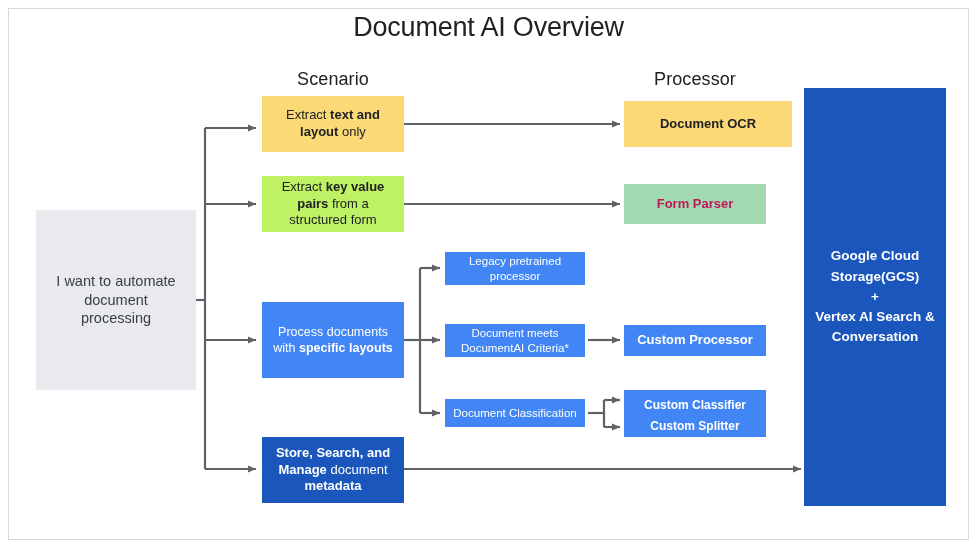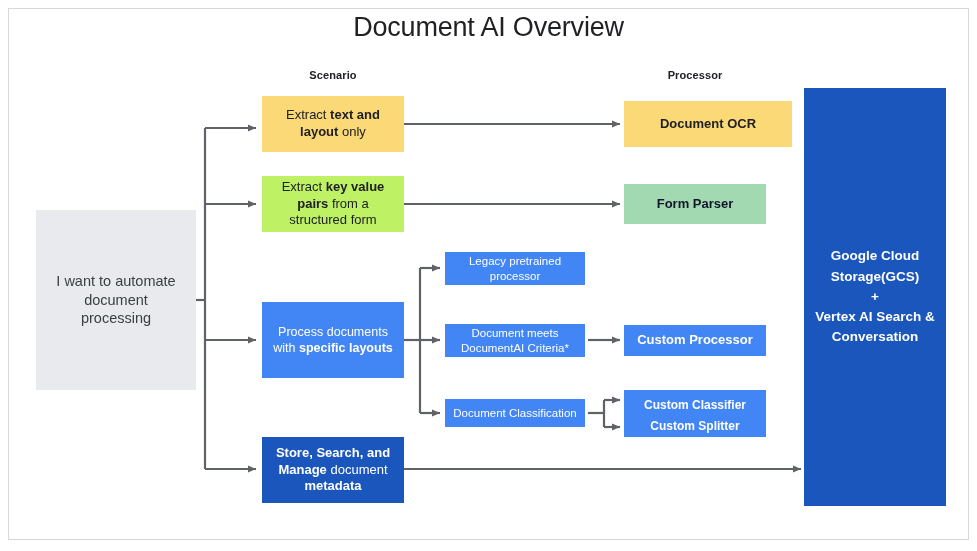--- a/index.html
+++ b/index.html
@@ -35,22 +35,22 @@
     top: 12px;
     width: 977px;
     text-align: center;
     font-size: 27px;
     font-weight: 400;
     color: #202124;
     letter-spacing: -0.2px;
   }
   .col-header {
     position: absolute;
-    font-size: 11px;
-    font-weight: 700;
+    font-size: 18px;
+    font-weight: 400;
     color: #202124;
     text-align: center;
     letter-spacing: 0.1px;
   }
   .node {
     position: absolute;
     box-sizing: border-box;
     display: flex;
     align-items: center;
     justify-content: center;
@@ -58,21 +58,21 @@
     line-height: 1.28;
   }
   .node .txt { display: block; padding: 0 6px; }
   .b { font-weight: 700; }
 
   
   .n-gray   { background: #e8eaed; color: #3c4043; font-size: 14.5px; font-weight: 400; }
   .n-yellow { background: #fbd976; color: #202124; font-size: 13px; font-weight: 400; }
   .n-yellow-solid { background: #fbd976; color: #202124; font-size: 13px; font-weight: 700; }
   .n-green  { background: #bef264; color: #202124; font-size: 13px; font-weight: 400; text-align: center; }
-  .n-green-solid { background: #a3d9b1; color: #0f172a; font-size: 13px; font-weight: 700; }
+  .n-green-solid { background: #a3d9b1; color: #be185d; font-size: 13px; font-weight: 700; }
   .n-blue   { background: #4285f4; color: #ffffff; font-size: 12.5px; font-weight: 400; }
   .n-blue-solid { background: #4285f4; color: #ffffff; font-size: 13px; font-weight: 700; }
   .n-blue-sm { background: #4285f4; color: #ffffff; font-size: 11.5px; font-weight: 400; }
   .n-darkblue { background: #1a56bb; color: #ffffff; font-size: 13px; font-weight: 700; }
   .n-repo  { background: #1a56bb; color: #ffffff; font-size: 13.5px; font-weight: 700; line-height: 1.5; }
 
   svg#wires {
     position: absolute;
     left: 0; top: 0;
     width: 977px; height: 551px;

